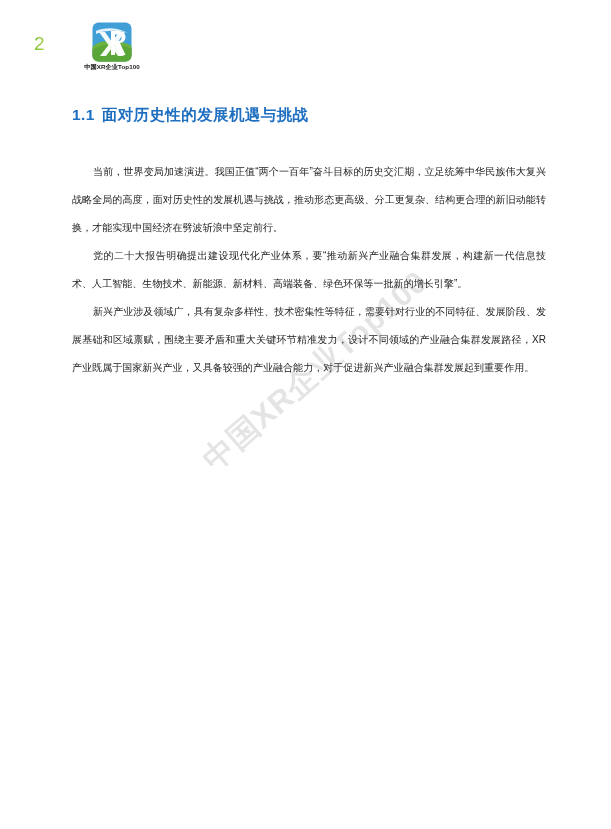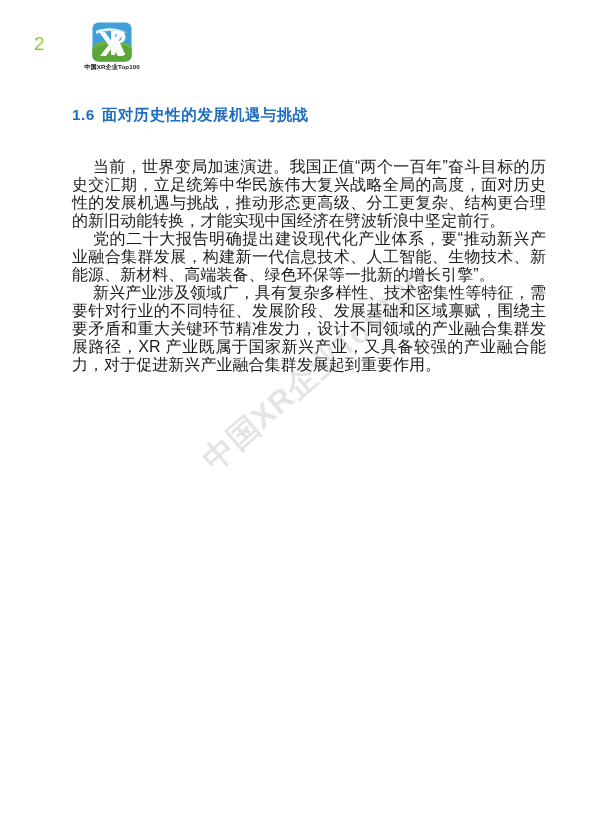--- a/index.html
+++ b/index.html
@@ -78,22 +78,22 @@
 
   
   .body-copy {
     position: absolute;
     left: 72px;
     top: 158px;
     width: 474px;
   }
   .para {
     margin: 0 0 0 0;
-    font-size: 16px;
-    line-height: 18px;
+    font-size: 10px;
+    line-height: 28px;
     color: #1b1b1b;
     text-align: justify;
     text-justify: inter-character;
     text-indent: 21px;
     letter-spacing: 0.05px;
   }
 
   
   .watermark {
     position: absolute;
@@ -147,21 +147,21 @@
           <path d="M4 9 C 12 5, 26 5, 36 11 C 27 8, 13 8, 4 12 Z" fill="#ffffff" opacity="0.85"></path>
         </g>
         <rect x="0.5" y="0.5" width="39" height="39" rx="6" ry="6" fill="none" stroke="#ffffff" stroke-width="0"></rect>
       </svg>
       <div class="logo-caption">中国XR企业Top100</div>
     </div>
 
   </div>
 
   <div class="section-heading">
-    <span class="num">1.6</span><span>面对历史性的发展机遇与挑战</span>
+    <span class="num">1.1</span><span>面对历史性的发展机遇与挑战</span>
   </div>
 
   <div class="body-copy">
     <p class="para">当前，世界变局加速演进。我国正值“两个一百年”奋斗目标的历史交汇期，立足统筹中华民族伟大复兴战略全局的高度，面对历史性的发展机遇与挑战，推动形态更高级、分工更复杂、结构更合理的新旧动能转换，才能实现中国经济在劈波斩浪中坚定前行。</p>
     <p class="para">党的二十大报告明确提出建设现代化产业体系，要“推动新兴产业融合集群发展，构建新一代信息技术、人工智能、生物技术、新能源、新材料、高端装备、绿色环保等一批新的增长引擎”。</p>
     <p class="para">新兴产业涉及领域广，具有复杂多样性、技术密集性等特征，需要针对行业的不同特征、发展阶段、发展基础和区域禀赋，围绕主要矛盾和重大关键环节精准发力，设计不同领域的产业融合集群发展路径，XR 产业既属于国家新兴产业，又具备较强的产业融合能力，对于促进新兴产业融合集群发展起到重要作用。</p>
   </div>
 
   <div class="watermark">
     <span>中国XR企业Top100</span>

